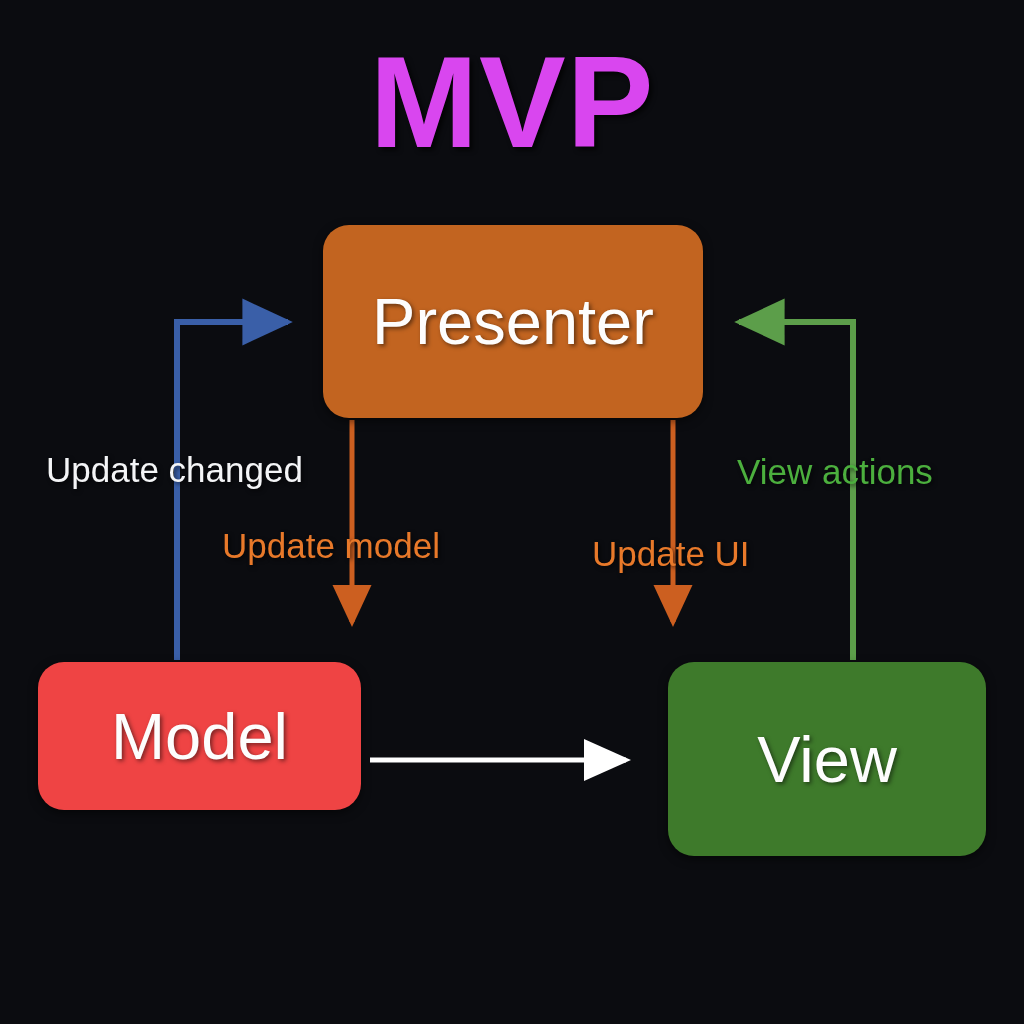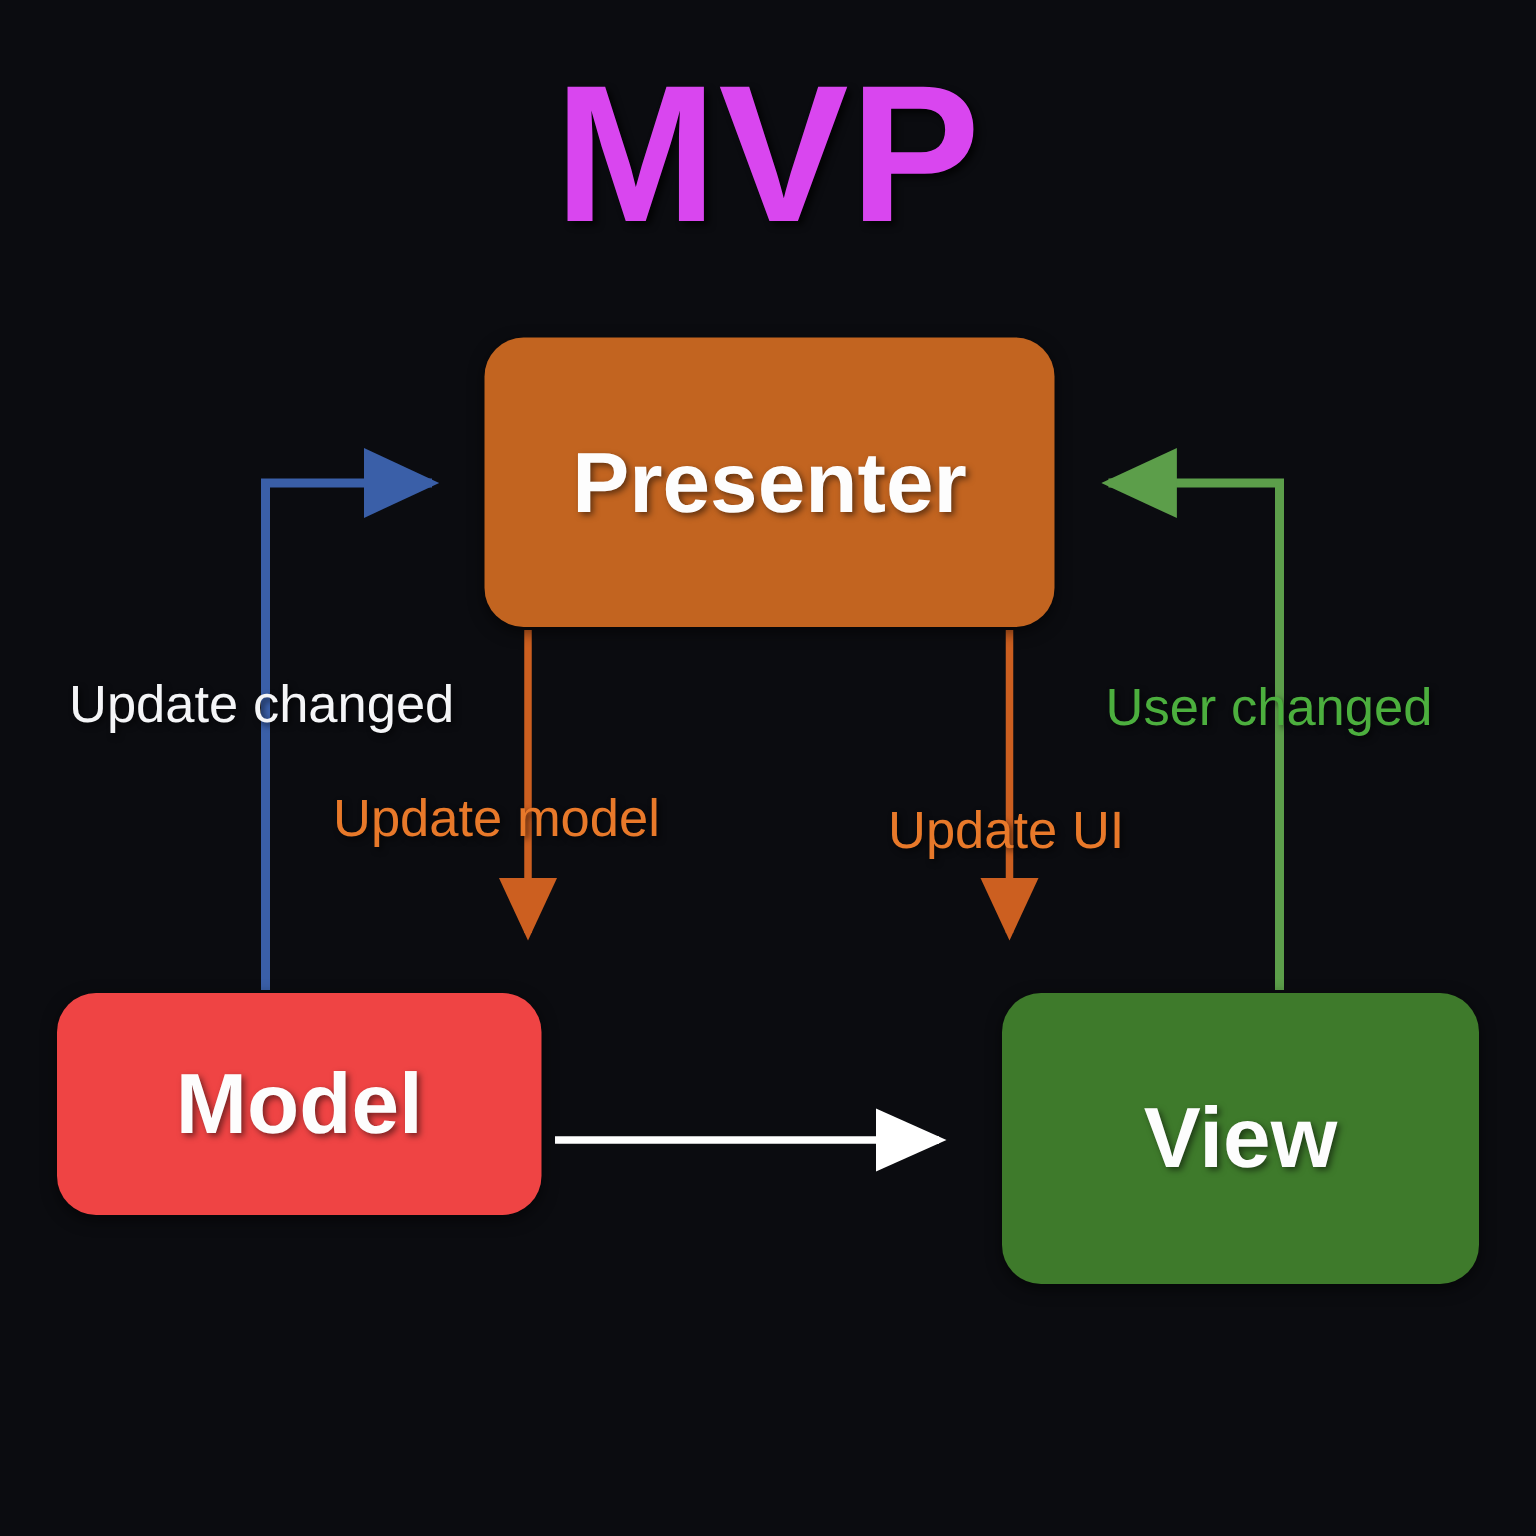--- a/index.html
+++ b/index.html
@@ -38,22 +38,22 @@
   .node {
     position: absolute;
     display: flex;
     align-items: center;
     justify-content: center;
     border-radius: 26px;
     box-shadow: 0 3px 10px rgba(0,0,0,0.55);
   }
   .node-label {
     color: #fdfdfd;
-    font-size: 57px;
-    font-weight: 700;
+    font-size: 65px;
+    font-weight: 400;
     text-shadow: 2px 2px 4px rgba(0,0,0,0.5);
   }
   #node-presenter {
     left: 323px;
     top: 225px;
     width: 380px;
     height: 193px;
     background: #c26420;
   }
   #node-model {
@@ -141,15 +141,15 @@
     <span class="node-label">Model</span>
   </div>
 
   <div class="node" id="node-view">
     <span class="node-label">View</span>
   </div>
 
   <div class="edge-label" id="label-model-changed">Update changed</div>
   <div class="edge-label" id="label-update-model">Update model</div>
   <div class="edge-label" id="label-update-ui">Update UI</div>
-  <div class="edge-label" id="label-user-actions">User changed</div>
+  <div class="edge-label" id="label-user-actions">View actions</div>
 
 </div>
 
 </body></html>

